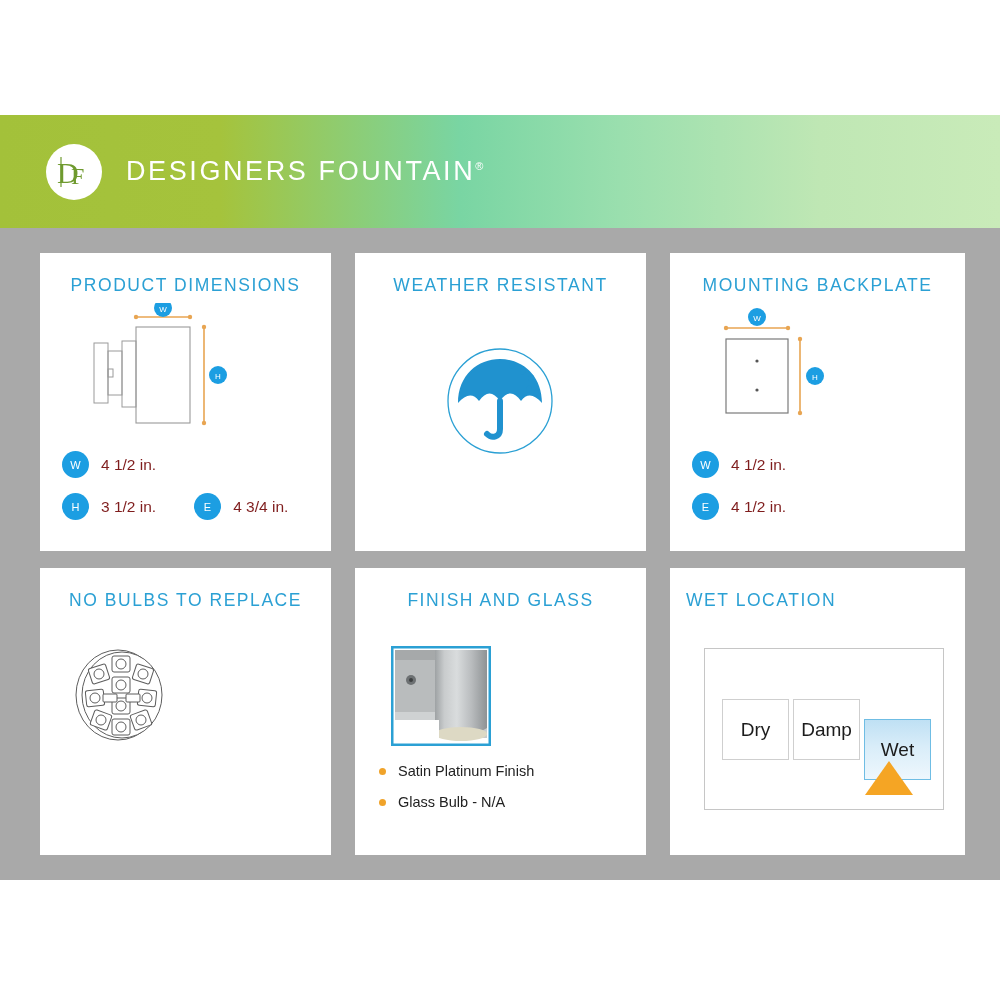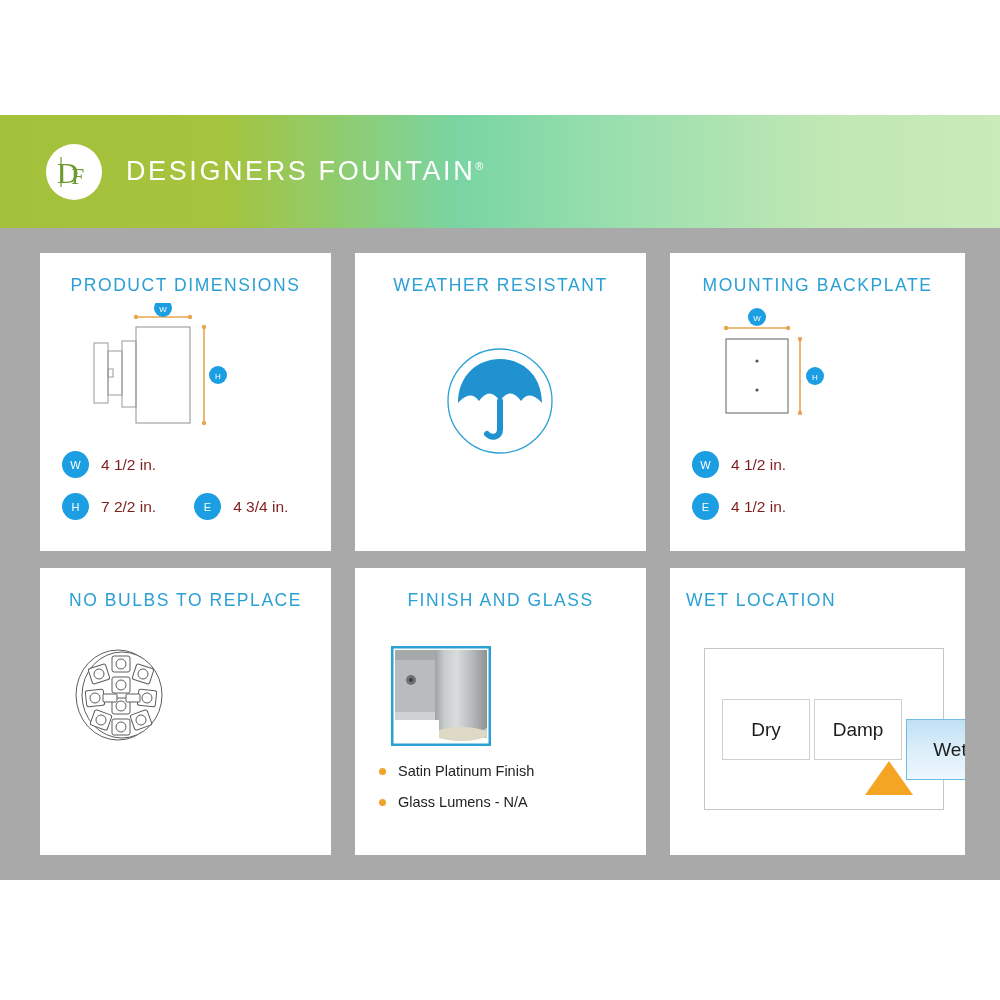--- a/index.html
+++ b/index.html
@@ -172,21 +172,21 @@
     border: 1px solid #c6c6c6;
     background: #ffffff;
   }
   #location-boxes {
     position: absolute;
     left: 17px;
     top: 50px;
     display: flex;
   }
   .loc-box {
-    width: 88px;
+    width: 67px;
     height: 61px;
     border: 1px solid #cfcfcf;
     display: flex;
     align-items: center;
     justify-content: center;
     font-size: 19px;
     color: #1c1c1c;
     background: #ffffff;
     box-sizing: border-box;
     margin-right: 4px;
@@ -259,21 +259,21 @@
           </svg>
         </div>
 
         <div class="spec-rows" style="top:198px;">
           <div class="spec-row">
             <div class="badge">W</div>
             <div class="spec-val">4 1/2 in.</div>
           </div>
           <div class="spec-row">
             <div class="badge">H</div>
-            <div class="spec-val">7 2/2 in.</div>
+            <div class="spec-val">3 1/2 in.</div>
             <div class="badge second">E</div>
             <div class="spec-val">4 3/4 in.</div>
           </div>
         </div>
       </div>
 
       <div class="card">
         <div class="card-title center">WEATHER RESISTANT</div>
 
         <div class="svg-holder" style="left:75px; top:78px;">
@@ -398,21 +398,21 @@
           </svg>
         </div>
 
         <div class="bullets" style="top:195px;">
           <div class="bullet">
             <span class="dot"></span>
             <span class="bullet-text">Satin Platinum Finish</span>
           </div>
           <div class="bullet">
             <span class="dot"></span>
-            <span class="bullet-text">Glass Lumens - N/A</span>
+            <span class="bullet-text">Glass Bulb - N/A</span>
           </div>
         </div>
       </div>
 
       <div class="card">
         <div class="card-title" style="left:16px;">WET LOCATION</div>
 
         <div id="location-frame">
           <div id="location-boxes">
             <div class="loc-box">Dry</div>

